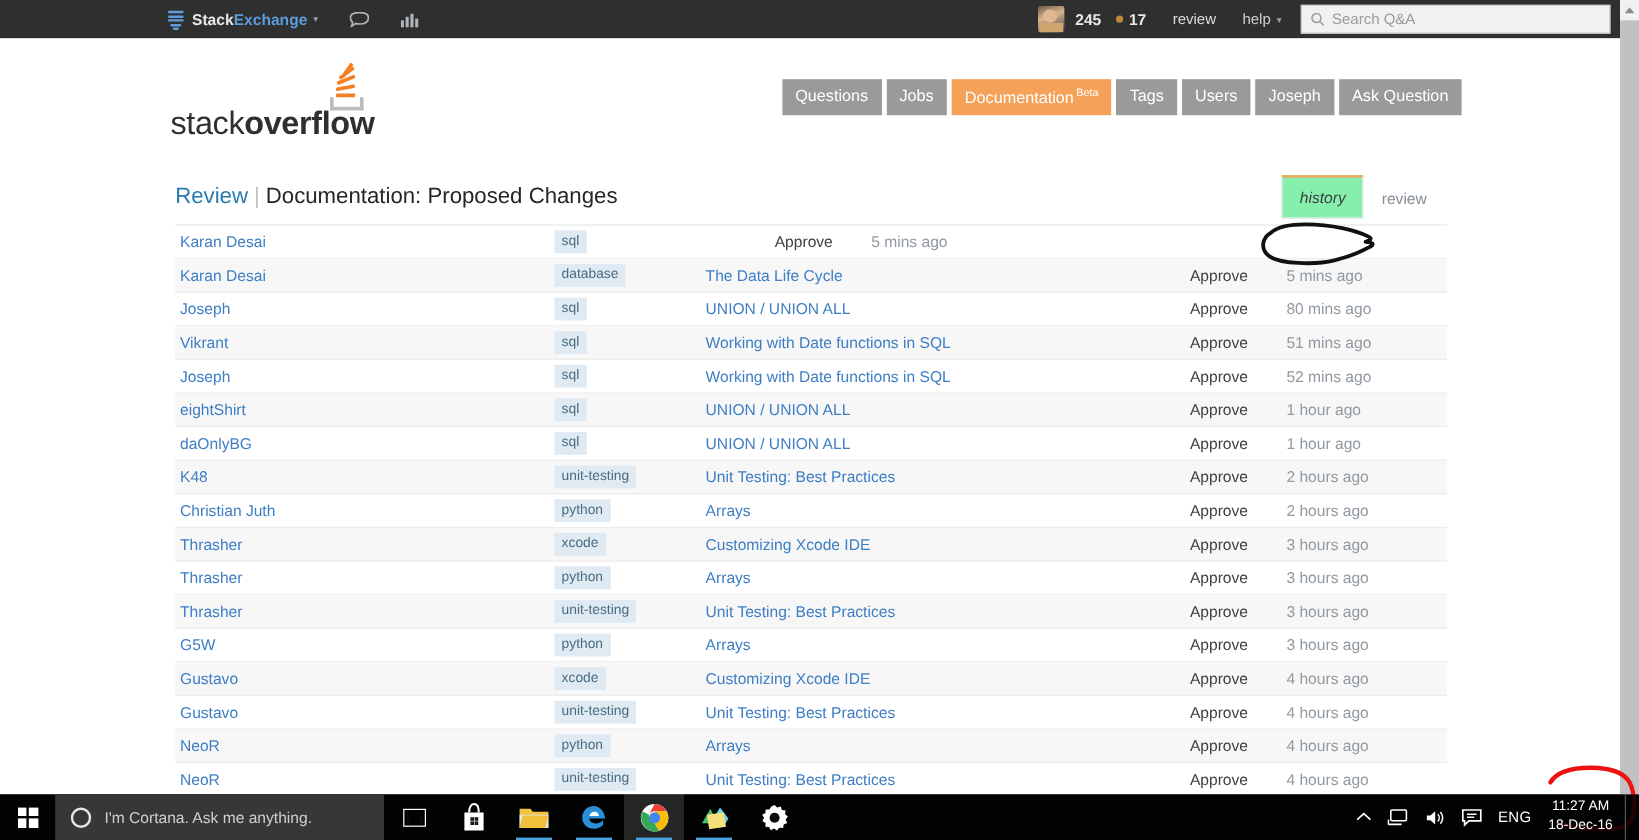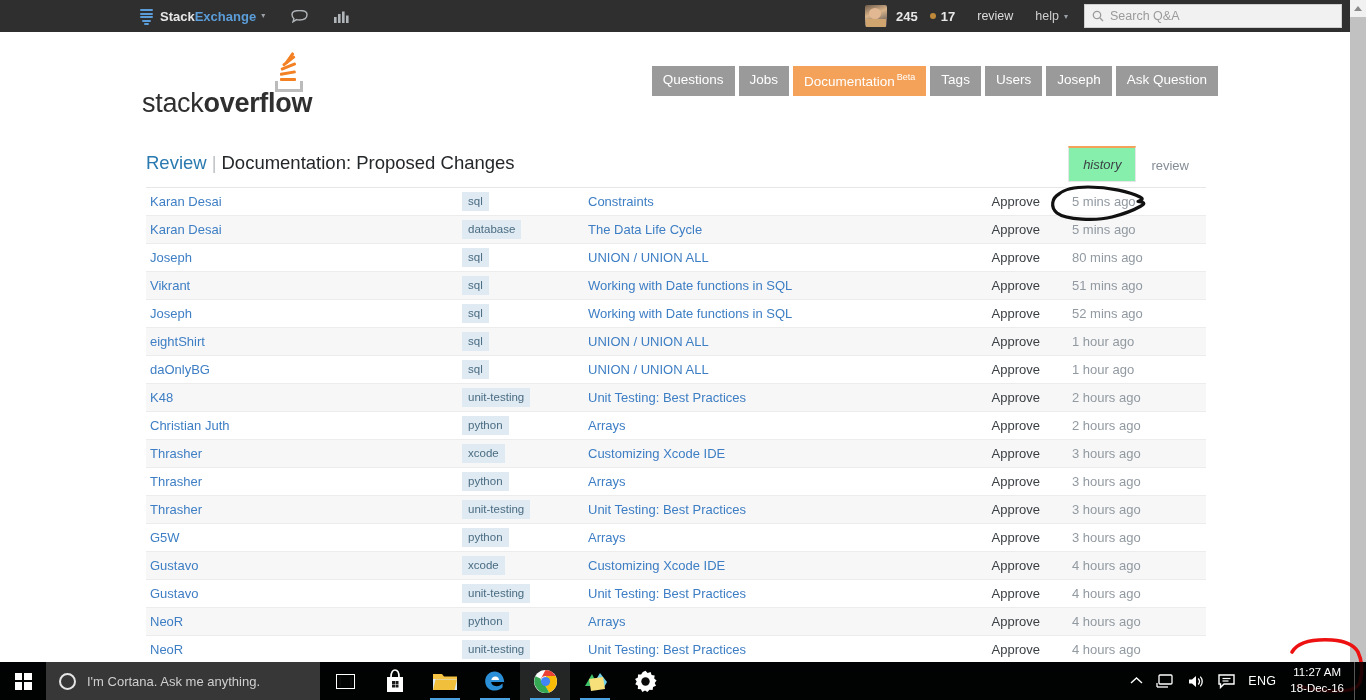--- a/index.html
+++ b/index.html
@@ -299,21 +299,20 @@
         <div class="tab active">history</div>
         <div class="tab">review</div>
       </div>
 
       <div class="hr-top"></div>
 
       <div class="table-wrap">
           <div class="row">
             <div class="c-user"><a href="#">Karan Desai</a></div>
             <div class="c-tag"><span>sql</span></div>
-            <div class="c-title"><a href="#">Constraints</a></div>
             <div class="c-action">Approve</div>
             <div class="c-time">5 mins ago</div>
           </div>
           <div class="row alt">
             <div class="c-user"><a href="#">Karan Desai</a></div>
             <div class="c-tag"><span>database</span></div>
             <div class="c-title"><a href="#">The Data Life Cycle</a></div>
             <div class="c-action">Approve</div>
             <div class="c-time">5 mins ago</div>
           </div>

